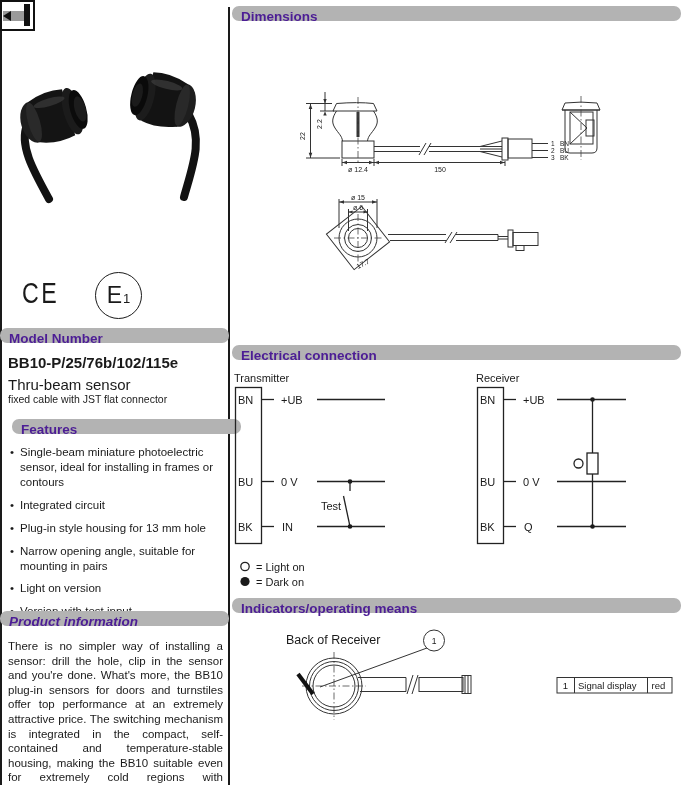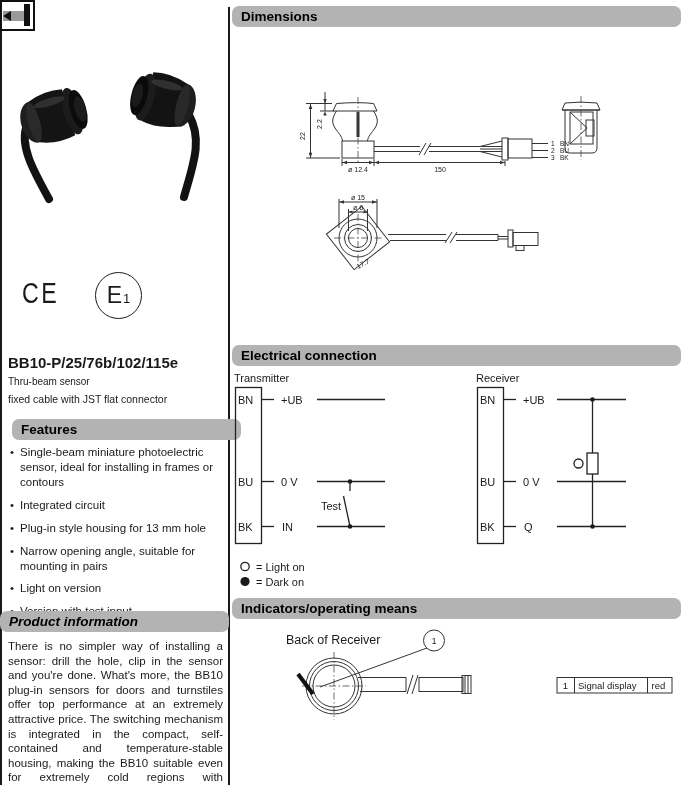--- a/index.html
+++ b/index.html
@@ -1,24 +1,24 @@
 <!DOCTYPE html>
 <html><head>
 <meta charset="utf-8">
 <style>
   html,body{margin:0;padding:0;background:#fff;}
   #page{position:relative;width:681px;height:785px;background:#fff;overflow:hidden;
         font-family:"Liberation Sans",sans-serif;color:#1a1a1a;}
   .abs{position:absolute;}
-  .hdr{background:#b3b3b3;height:21px;line-height:21px;font-size:13.5px;font-weight:bold;
-       padding-left:9px;box-sizing:border-box;color:#000000;border-radius:7px;}
+  .hdr{background:#b3b3b3;height:15px;line-height:21px;font-size:13.5px;font-weight:bold;
+       padding-left:9px;box-sizing:border-box;color:#4c1d95;border-radius:7px;}
   .vline{background:#1a1a1a;}
   
   .model-number{left:8px;top:354px;font-size:15px;font-weight:bold;}
-  .model-type{left:8px;top:376px;font-size:10px;}
+  .model-type{left:8px;top:376px;font-size:15px;}
   .model-cable{left:8px;top:393px;font-size:10.5px;text-align:right;}
   ul.features{left:0;top:445px;width:226px;margin:0;padding:0;list-style:none;}
   ul.features li{display:flex;margin-bottom:7.5px;font-size:11.5px;line-height:15.2px;}
   ul.features .bullet{flex:0 0 20px;padding-left:10px;box-sizing:border-box;}
   ul.features .ftxt{flex:1;padding-right:4px;}
   .prodinfo{left:0;top:639px;width:229px;box-sizing:border-box;padding:0 6px 0 8px;
             font-size:11.5px;line-height:14.6px;text-align:justify;}
   
   .symbox{left:0;top:0;width:35px;height:31px;border:2.5px solid #111;box-sizing:border-box;background:#fff;}
   .sym-bar{position:absolute;left:1px;top:9px;width:25px;height:10px;background:#9a9a9a;}
@@ -78,20 +78,21 @@
       <ellipse cx="6" cy="-16" rx="16" ry="4" fill="#3d3d3d" opacity="0.7"></ellipse>
     </g>
   </svg>
 
   <div class="abs ce">CE</div>
   <div class="abs e1">
     <span class="big">E</span>
     <span class="small">1</span>
   </div>
 
+  <div class="abs hdr" style="left:0;top:328px;width:229px;">Model Number</div>
   <div class="abs model-number">BB10-P/25/76b/102/115e</div>
   <div class="abs model-type">Thru-beam sensor</div>
   <div class="abs model-cable">fixed cable with JST flat connector</div>
 
   <div class="abs hdr" style="left:12px;top:419px;width:229px;">Features</div>
   <ul class="abs features">
     <li>
         <span class="bullet">•</span>
         <span class="ftxt">Single-beam miniature photoelectric sensor, ideal for installing in frames or contours</span>
       </li>

